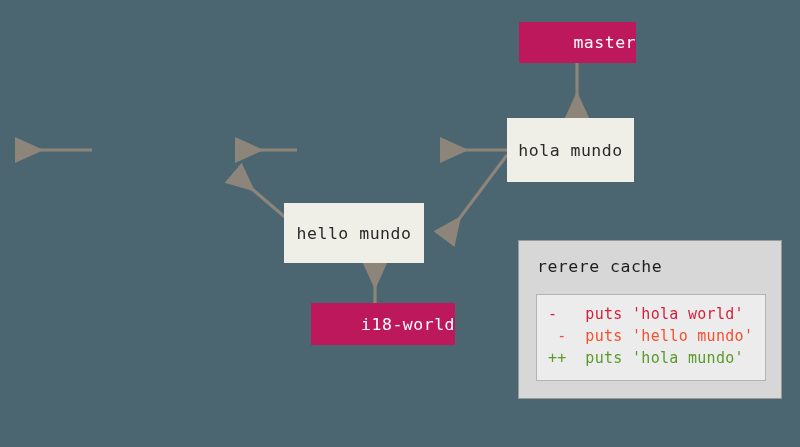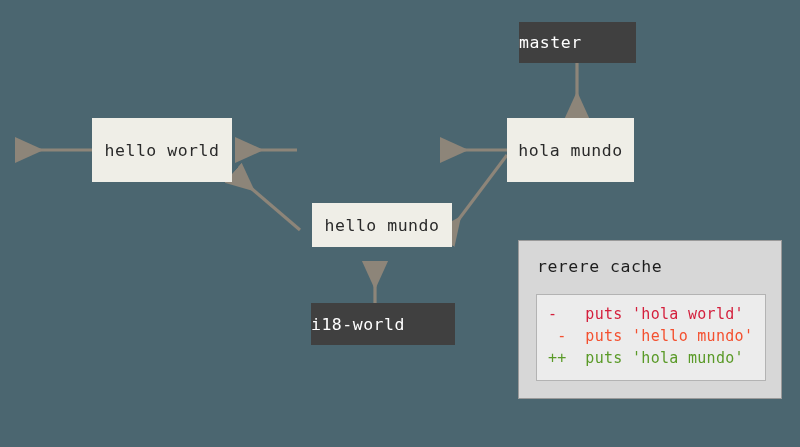--- a/index.html
+++ b/index.html
@@ -37,25 +37,25 @@
     justify-content: center;
     font-size: 16.5px;
     letter-spacing: 0.5px;
     white-space: nowrap;
     box-sizing: border-box;
   }
 
   
   .ref-label {
     position: absolute;
-    background: #404040;
+    background: #be185d;
     color: #ffffff;
     display: flex;
     align-items: center;
-    justify-content: flex-start;
+    justify-content: flex-end;
     font-size: 16.5px;
     letter-spacing: 0.5px;
     white-space: nowrap;
     box-sizing: border-box;
   }
 
   
   #rerere-panel {
     position: absolute;
     left: 518px;
@@ -114,30 +114,27 @@
 
     <line x1="507" y1="155" x2="447" y2="235" stroke="#8d8579" stroke-width="3.2" marker-end="url(#ah)"></line>
 
     <line x1="300" y1="230" x2="237" y2="176" stroke="#8d8579" stroke-width="3.2" marker-end="url(#ah)"></line>
 
     <line x1="577" y1="63" x2="577" y2="115" stroke="#8d8579" stroke-width="3.2" marker-end="url(#ah)"></line>
 
     <line x1="375" y1="303" x2="375" y2="266" stroke="#8d8579" stroke-width="3.2" marker-end="url(#ah)"></line>
   </svg>
 
-  <div class="node" style="left:92px; top:118px; width:140px; height:64px;">
-    <span>hello world</span>
-  </div>
 
 
   <div class="node" style="left:507px; top:118px; width:127px; height:64px;">
     <span>hola mundo</span>
   </div>
 
-  <div class="node" style="left:312px; top:203px; width:140px; height:44px;justify-content:center;">
+  <div class="node" style="left:284px; top:203px; width:140px; height:60px;justify-content:center;">
     <span>hello mundo</span>
   </div>
 
   <div class="ref-label" style="left:519px; top:22px; width:117px; height:41px;">
     <span>master</span>
   </div>
 
   <div class="ref-label" style="left:311px; top:303px; width:144px; height:42px;">
     <span>i18-world</span>
   </div>

